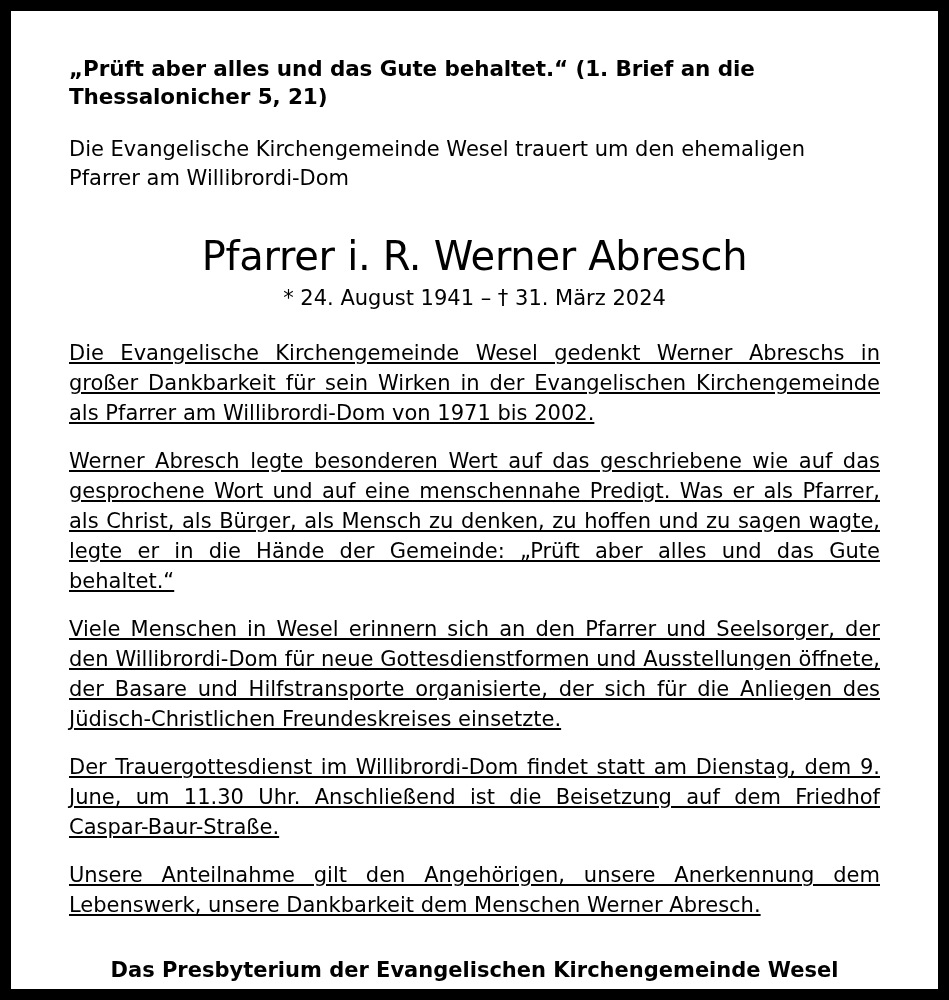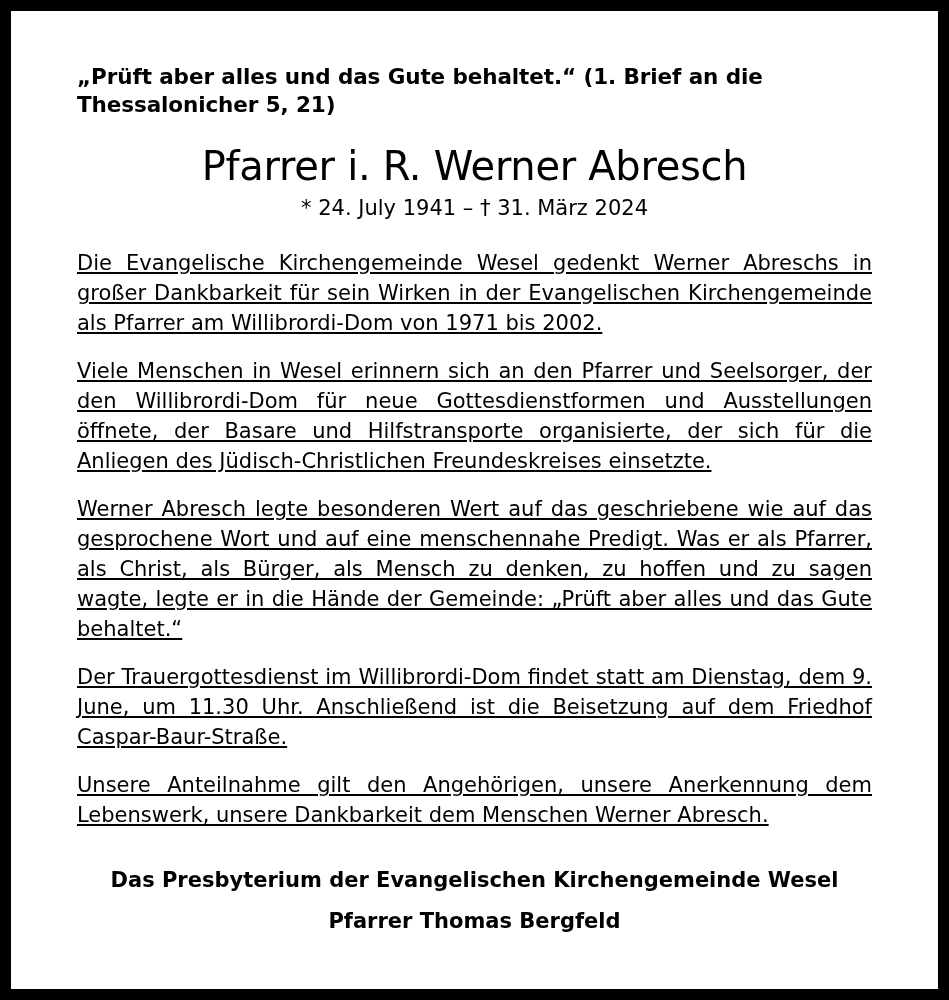--- a/index.html
+++ b/index.html
@@ -13,21 +13,21 @@
     font-family: "DejaVu Sans", "Liberation Sans", sans-serif;
     color: #000000;
     overflow: hidden;
   }
   .obituary-frame {
     box-sizing: border-box;
     width: 949px;
     height: 1000px;
     border: 11px solid #000000;
     background: #ffffff;
-    padding: 8px;
+    padding: 0;
   }
   .inner {
     box-sizing: border-box;
     width: 100%;
     height: 100%;
     background: #ffffff;
     padding: 44px 58px 0 58px;
   }
   .scripture {
     font-size: 21.5px;
@@ -81,29 +81,30 @@
   }
 </style>
 </head>
 <body>
 
 <div class="obituary-frame">
   <div class="inner">
 
     <p class="scripture">„Prüft aber alles und das Gute behaltet.“ (1. Brief an die Thessalonicher 5, 21)</p>
 
+    <p class="intro">Die Evangelische Kirchengemeinde Wesel trauert um den ehemaligen Pfarrer am Willibrordi-Dom</p>
 
     <div class="name-block">
       <div class="deceased-name">Pfarrer i. R. Werner Abresch</div>
-      <div class="life-dates">* 24. July 1941 – † 31. März 2024</div>
+      <div class="life-dates">* 24. August 1941 – † 31. März 2024</div>
     </div>
 
     <p class="body-par">Die Evangelische Kirchengemeinde Wesel gedenkt Werner Abreschs in großer Dankbarkeit für sein Wirken in der Evangelischen Kirchengemeinde als Pfarrer am Willibrordi-Dom von 1971 bis 2002.</p>
+    <p class="body-par">Werner Abresch legte besonderen Wert auf das geschriebene wie auf das gesprochene Wort und auf eine menschennahe Predigt. Was er als Pfarrer, als Christ, als Bürger, als Mensch zu denken, zu hoffen und zu sagen wagte, legte er in die Hände der Gemeinde: „Prüft aber alles und das Gute behaltet.“</p>
     <p class="body-par">Viele Menschen in Wesel erinnern sich an den Pfarrer und Seelsorger, der den Willibrordi-Dom für neue Gottesdienstformen und Ausstellungen öffnete, der Basare und Hilfstransporte organisierte, der sich für die Anliegen des Jüdisch-Christlichen Freundeskreises einsetzte.</p>
-    <p class="body-par">Werner Abresch legte besonderen Wert auf das geschriebene wie auf das gesprochene Wort und auf eine menschennahe Predigt. Was er als Pfarrer, als Christ, als Bürger, als Mensch zu denken, zu hoffen und zu sagen wagte, legte er in die Hände der Gemeinde: „Prüft aber alles und das Gute behaltet.“</p>
     <p class="body-par">Der Trauergottesdienst im Willibrordi-Dom findet statt am Dienstag, dem 9. June, um 11.30 Uhr. Anschließend ist die Beisetzung auf dem Friedhof Caspar-Baur-Straße.</p>
     <p class="body-par">Unsere Anteilnahme gilt den Angehörigen, unsere Anerkennung dem Lebenswerk, unsere Dankbarkeit dem Menschen Werner Abresch.</p>
 
     <div class="signature">
       <p class="sig-line">Das Presbyterium der Evangelischen Kirchengemeinde Wesel</p>
       <p class="sig-line">Pfarrer Thomas Bergfeld</p>
 
     </div>
 
   </div>

